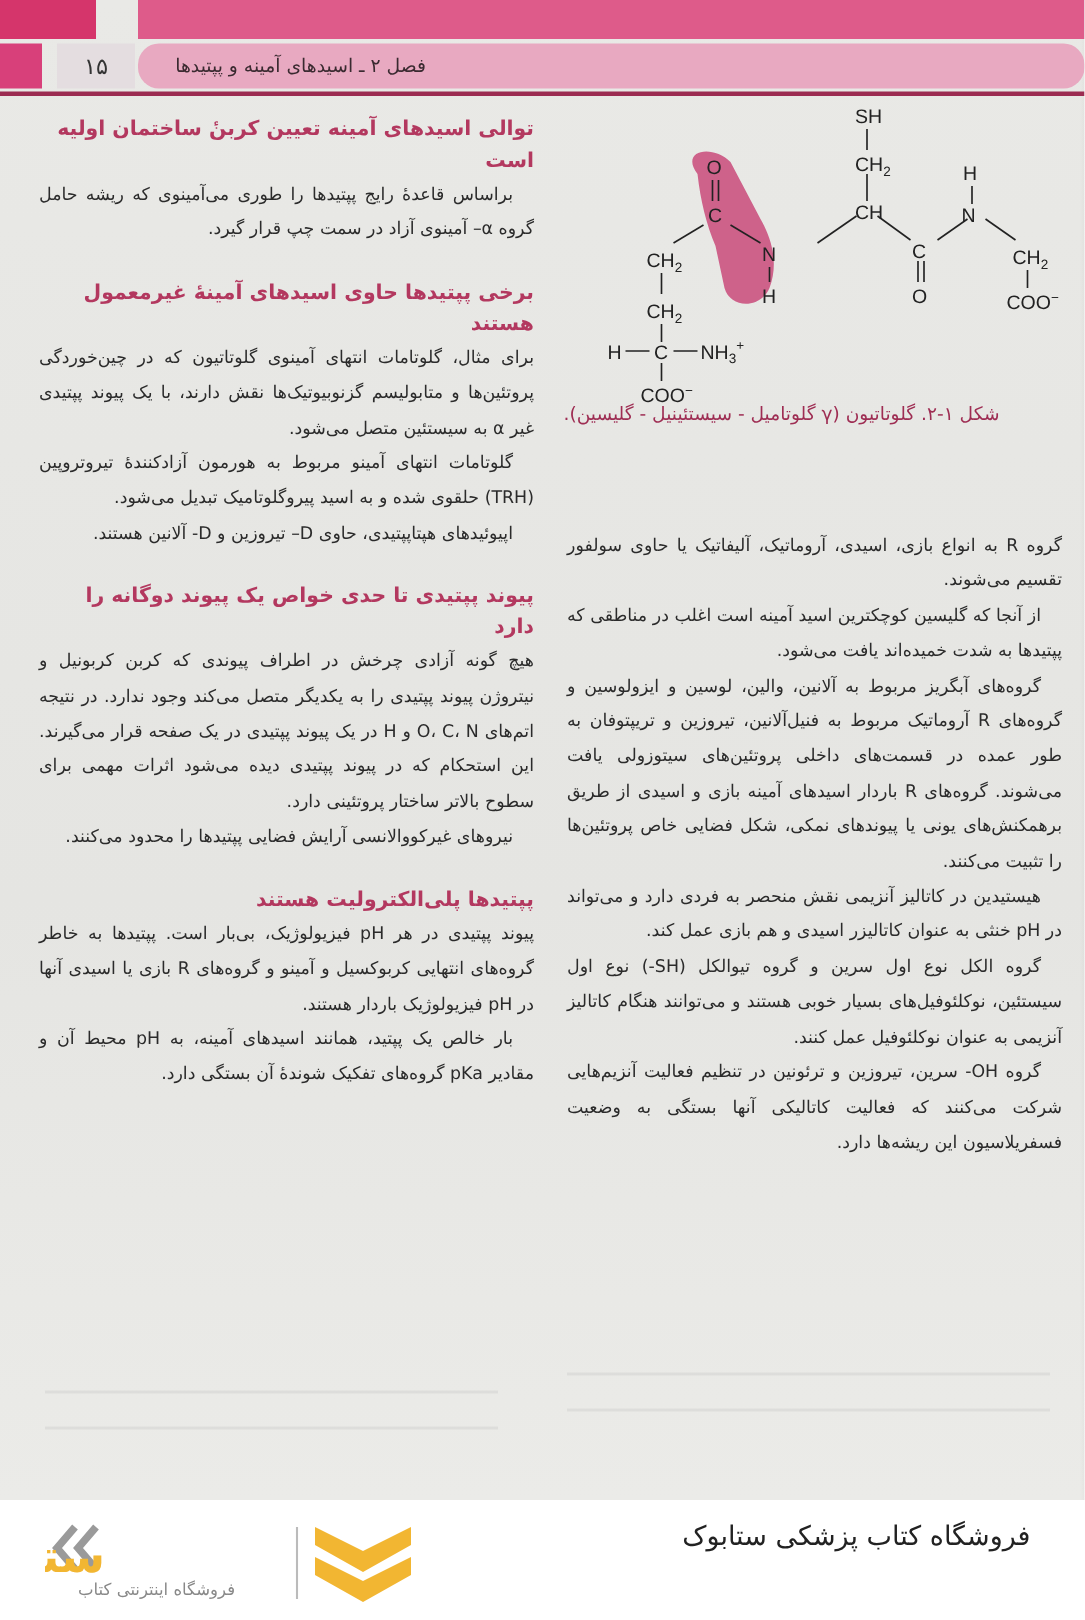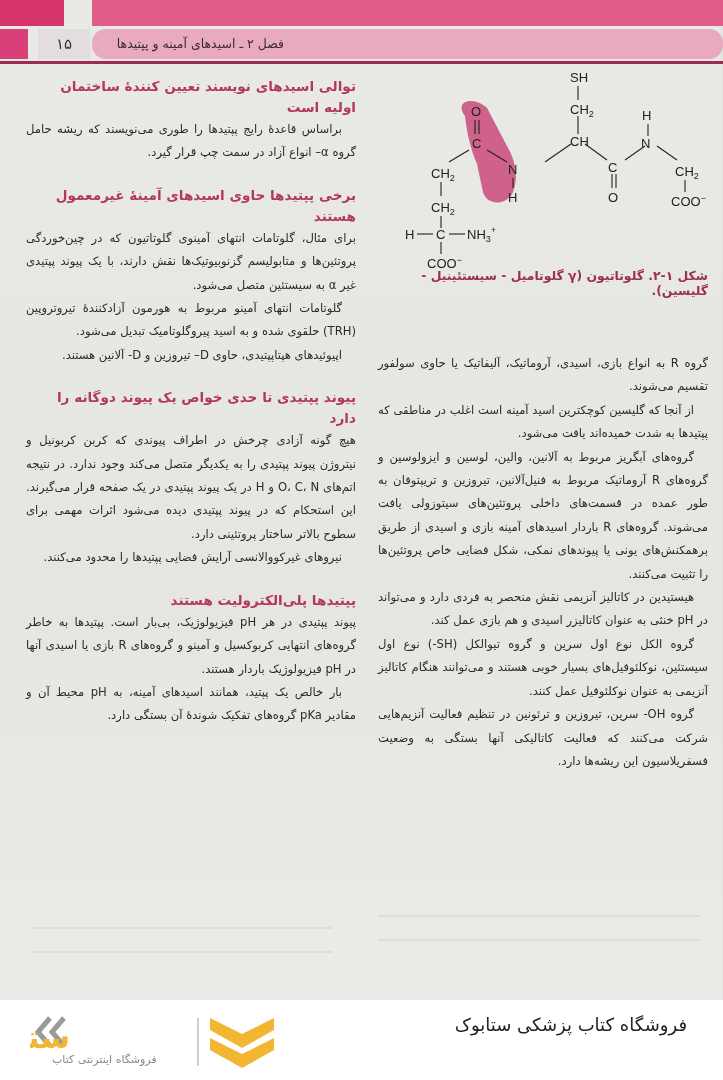--- a/index.html
+++ b/index.html
@@ -47,22 +47,22 @@
   .col h2 {
     margin: 0; font-size: 13.6px; line-height: 21px; color: #b3385f; font-weight: bold;
     text-align: right;
   }
   .col .gap { height: 20px; }
 
   
   .figure { position: absolute; left: 395px; top: 64px; width: 320px; height: 230px; }
   .figure svg { position: absolute; left: 0; top: 0; }
   .fig-caption {
-    position: absolute; left: 368px; top: 268px; width: 340px; direction: rtl; text-align: right;
-    font-size: 12.4px; font-weight: bold; color: #9e2d53; font-family: "DejaVu Sans", sans-serif;
+    position: absolute; left: 351px; top: 268px; width: 340px; direction: rtl; text-align: center;
+    font-size: 12.4px; font-weight: normal; color: #9e2d53; font-family: "DejaVu Sans", sans-serif;
   }
 
   
   .ghost { position: absolute; left: 30px; top: 905px; width: 670px; height: 80px; opacity: 0.08; }
   .ghost div { height: 2px; background: #555; margin: 10px 0; }
 
   
   .footer { position: absolute; left: 0; top: 1000px; width: 705px; height: 80px; background: #ffffff; }
   .store-name {
     position: absolute; right: 18px; top: 14px; direction: rtl;
@@ -138,22 +138,22 @@
       <text x="10" y="175">H</text>
       <text x="41" y="175">C</text>
       <text x="72" y="175"><tspan>NH</tspan><tspan font-size="9" dy="3">3</tspan><tspan font-size="9" dy="-9">+</tspan></text>
       <text x="32" y="204"><tspan>COO</tspan><tspan font-size="9" dy="-5">−</tspan></text>
     </svg>
   </div>
   <div class="fig-caption">شکل ۱-۲. گلوتاتیون (γ گلوتامیل - سیستئینیل - گلیسین).</div>
 
   <div class="col col-left">
     <section>
-      <h2>توالی اسیدهای نویسند تعیین کنندهٔ ساختمان اولیه است</h2>
-      <p class="indent">براساس قاعدهٔ رایج پپتیدها را طوری می‌نویسند که ریشه حامل گروه α– انواع آزاد در سمت چپ قرار گیرد.</p>
+      <h2>توالی اسیدهای آمینه تعیین کربنٔ ساختمان اولیه است</h2>
+      <p class="indent">براساس قاعدهٔ رایج پپتیدها را طوری می‌آمینوی که ریشه حامل گروه α– آمینوی آزاد در سمت چپ قرار گیرد.</p>
     </section>
     <div class="gap"></div>
     <section>
       <h2>برخی پپتیدها حاوی اسیدهای آمینهٔ غیرمعمول هستند</h2>
       <p>برای مثال، گلوتامات انتهای آمینوی گلوتاتیون که در چین‌خوردگی پروتئین‌ها و متابولیسم گزنوبیوتیک‌ها نقش دارند، با یک پیوند پپتیدی غیر α به سیستئین متصل می‌شود.</p>
       <p class="indent">گلوتامات انتهای آمینو مربوط به هورمون آزادکنندهٔ تیروتروپین (TRH) حلقوی شده و به اسید پیروگلوتامیک تبدیل می‌شود.</p>
       <p class="indent">اپیوئیدهای هپتاپپتیدی، حاوی D– تیروزین و D- آلانین هستند.</p>
     </section>
     <div class="gap"></div>
     <section>

